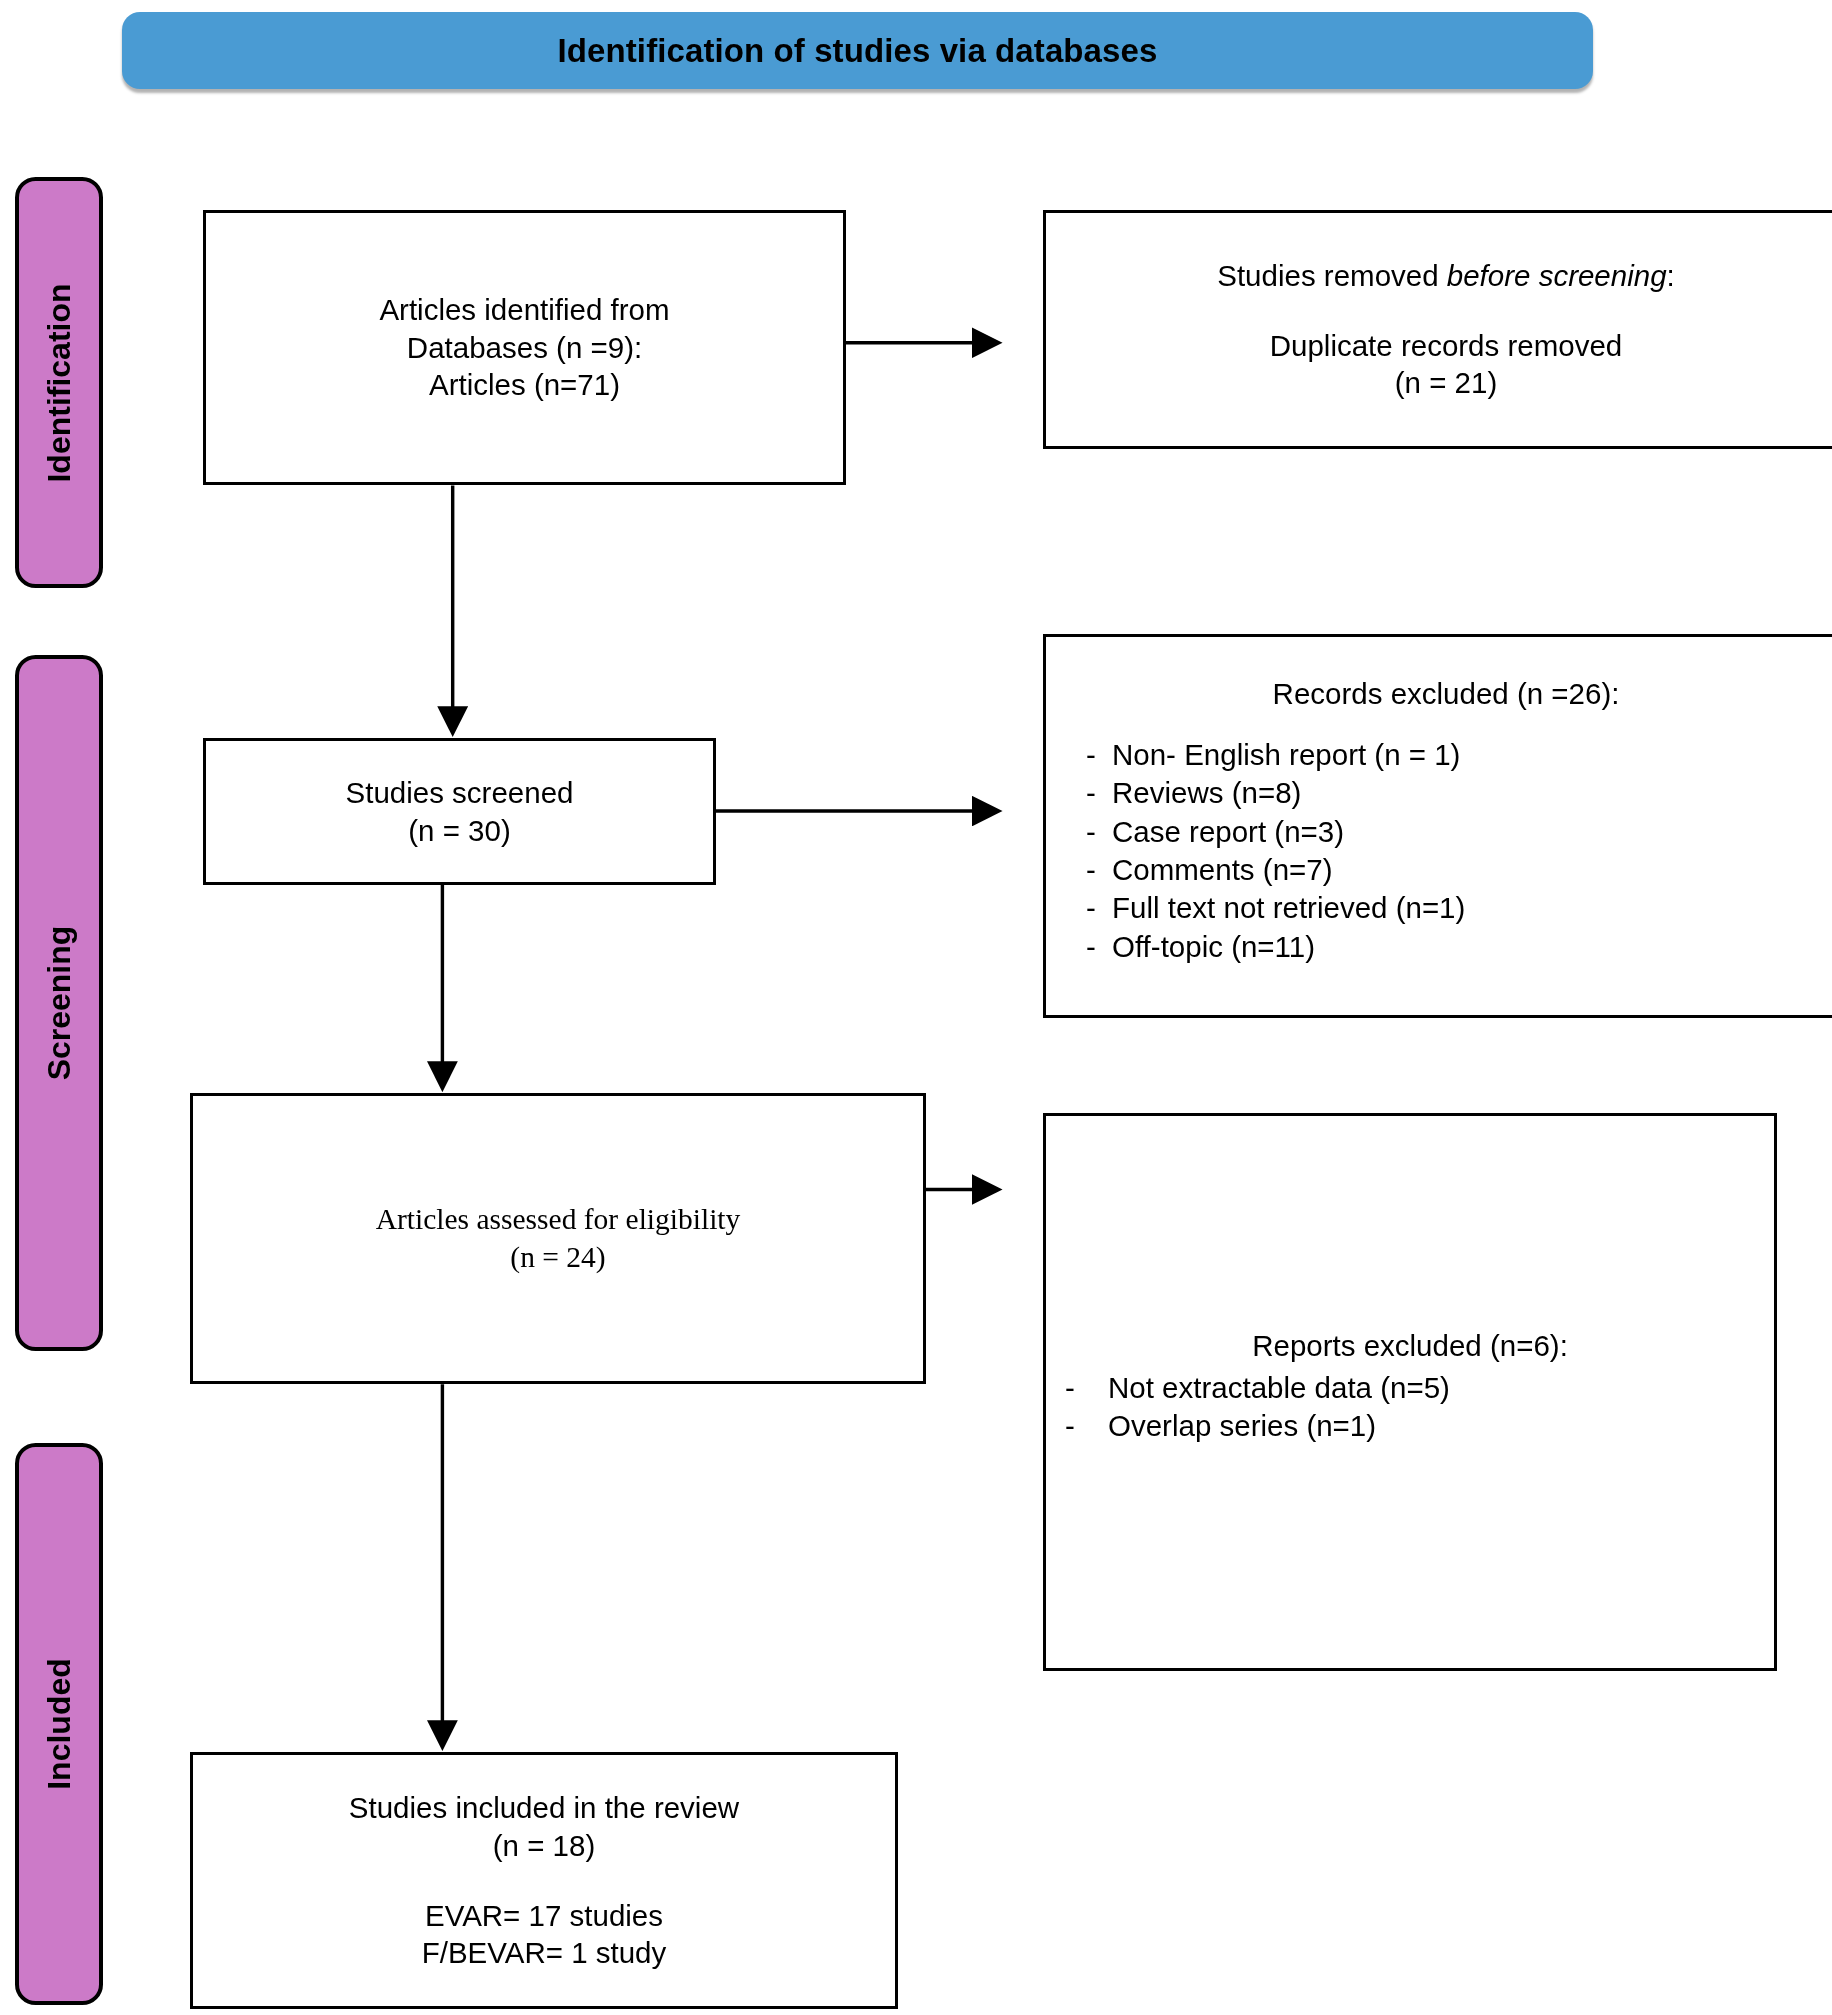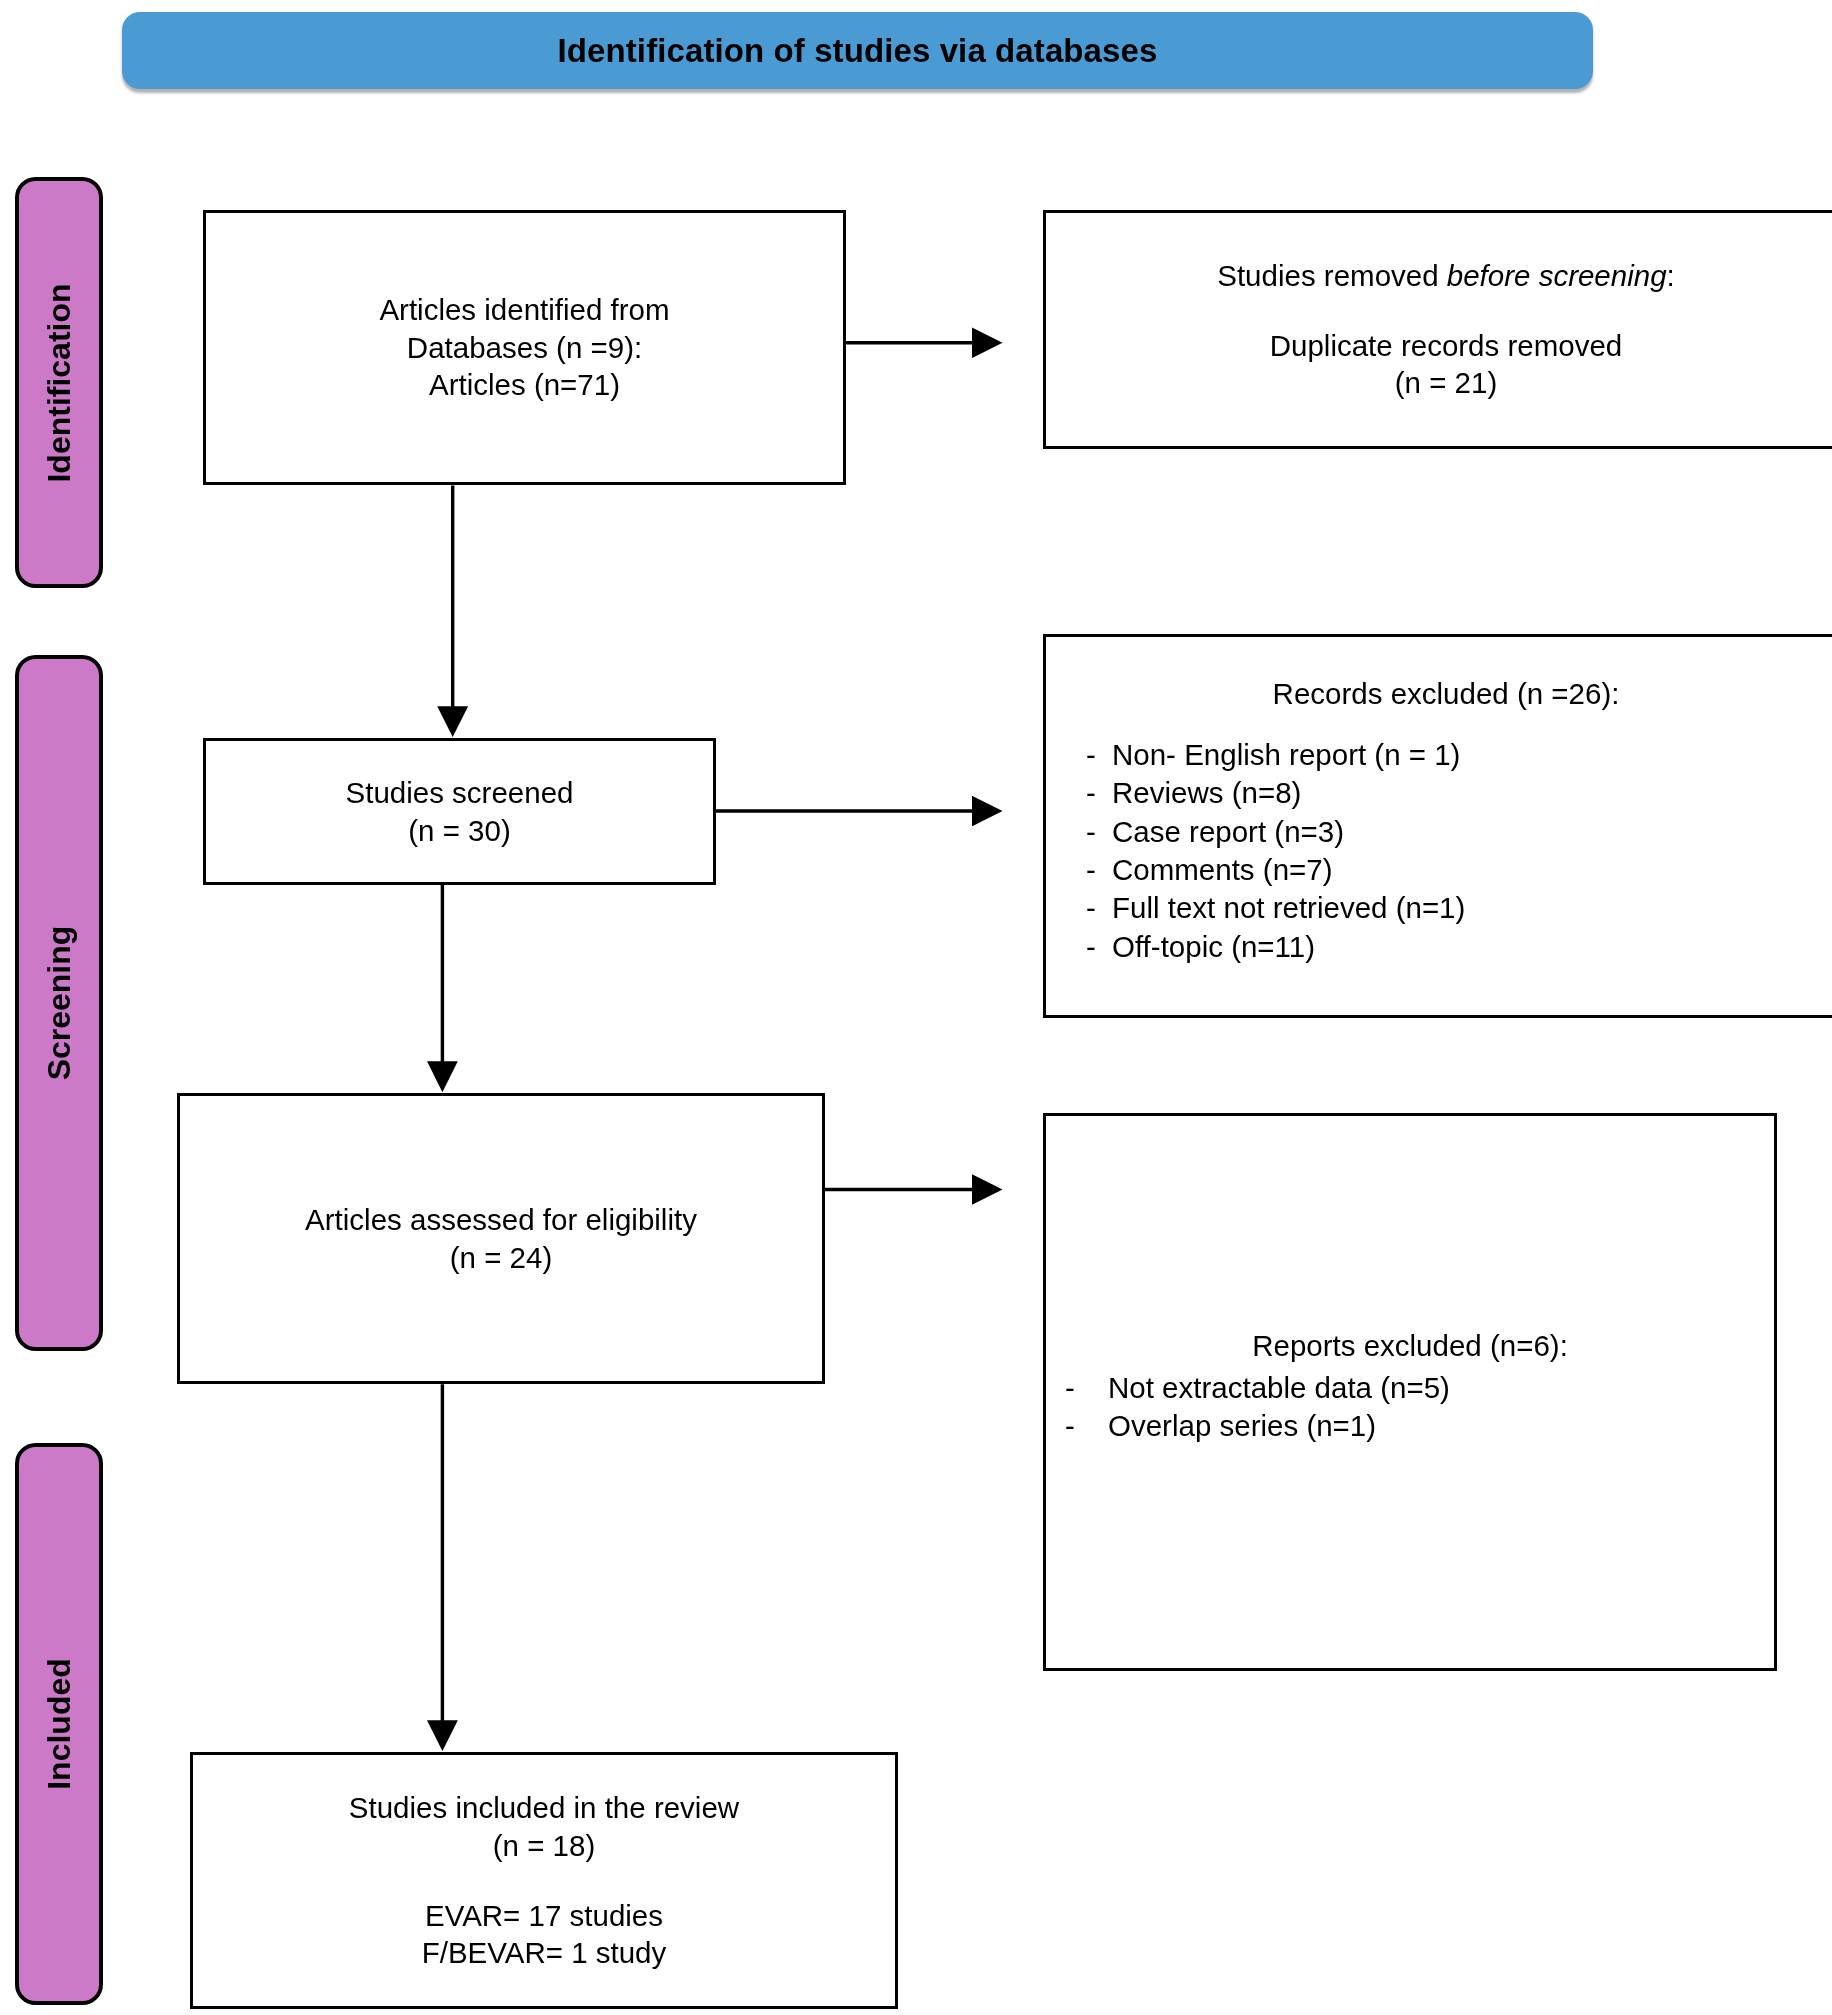--- a/index.html
+++ b/index.html
@@ -79,21 +79,21 @@
     color: #000000;
     line-height: 1.28;
     text-align: center;
     white-space: nowrap;
   }
 
   #box-identified       { left: 162px;  top: 210px;  width: 643px;  height: 275px; }
   #box-removed          { left: 1002px; top: 210px;  width: 806px; height: 239px; }
   #box-screened         { left: 162px;  top: 738px; width: 513px;  height: 147px; }
   #box-records-excluded { left: 1002px; top: 634px;  width: 806px; height: 384px; }
-  #box-eligibility      { left: 136px;  top: 1093px; width: 648px;  height: 291px; }
+  #box-eligibility      { left: 149px;  top: 1093px; width: 736px;  height: 291px; font-family: Liberation Serif, serif; }
   #box-reports-excluded { left: 1002px; top: 1113px; width: 734px; height: 558px; }
   #box-included         { left: 149px;  top: 1752px; width: 708px;  height: 257px; }
 
   
   .bullets {
     margin-top: 23px;
     padding: 0;
     list-style: none;
   }
   .bullets li {

